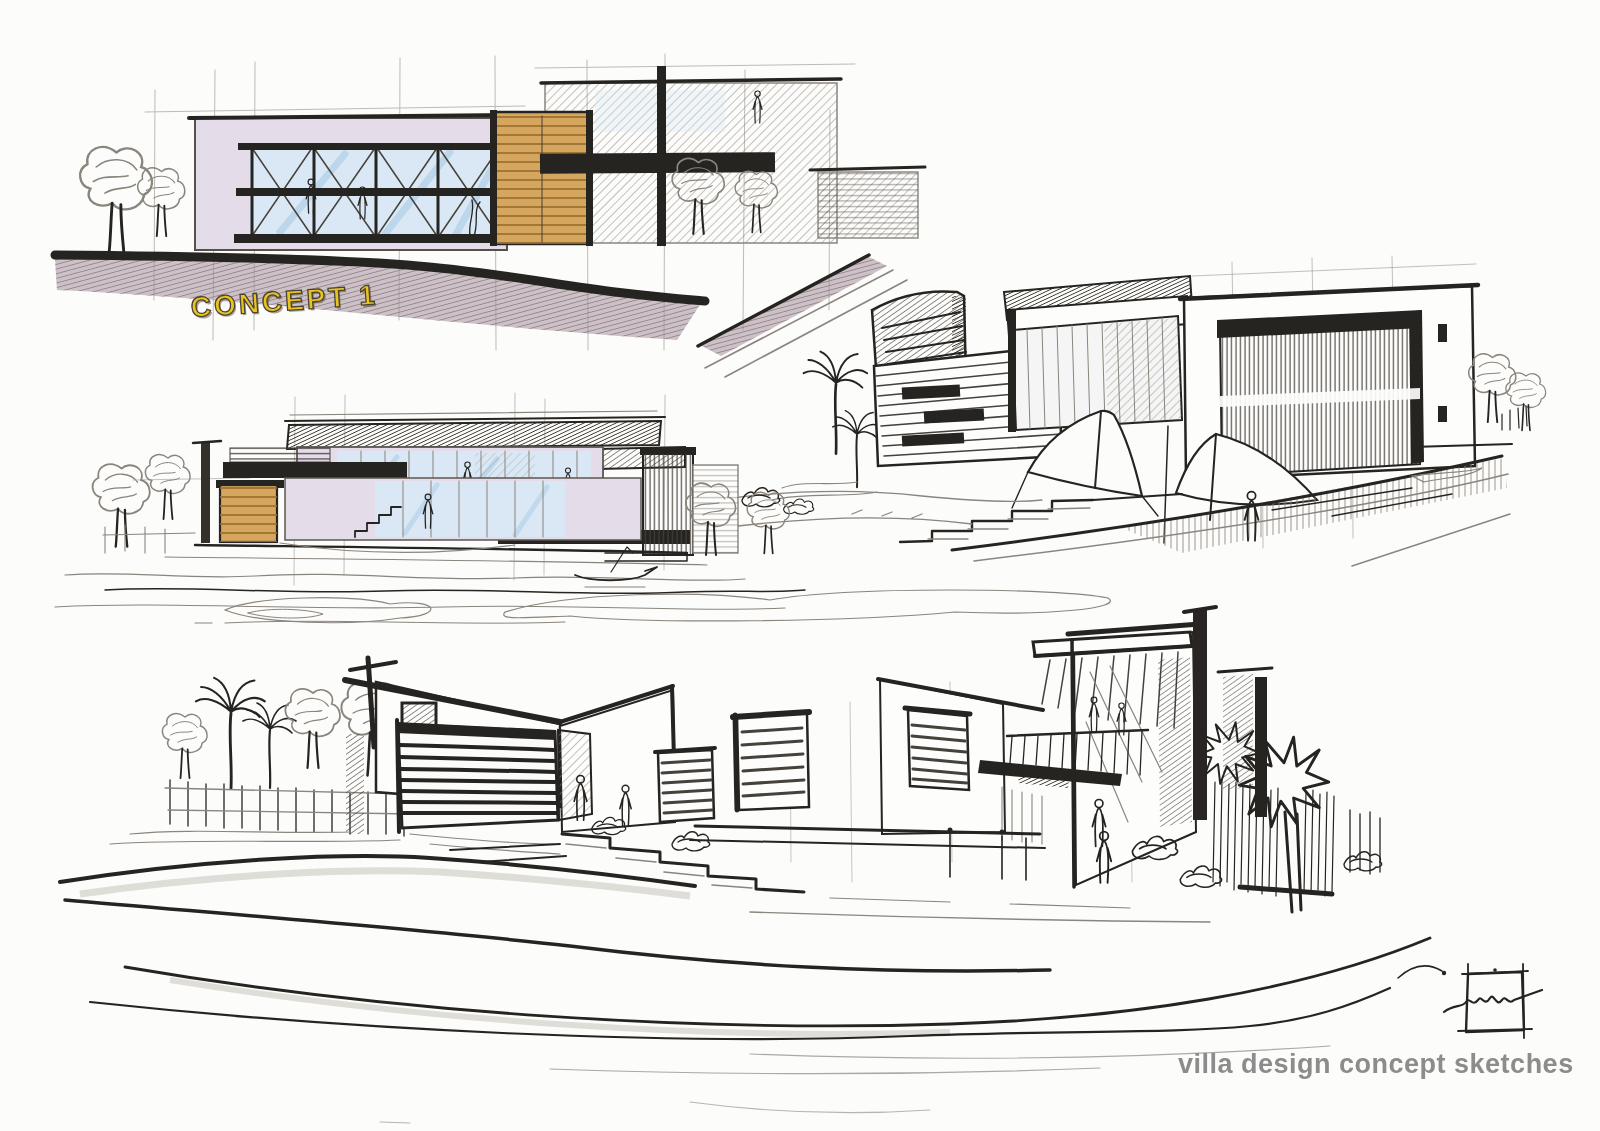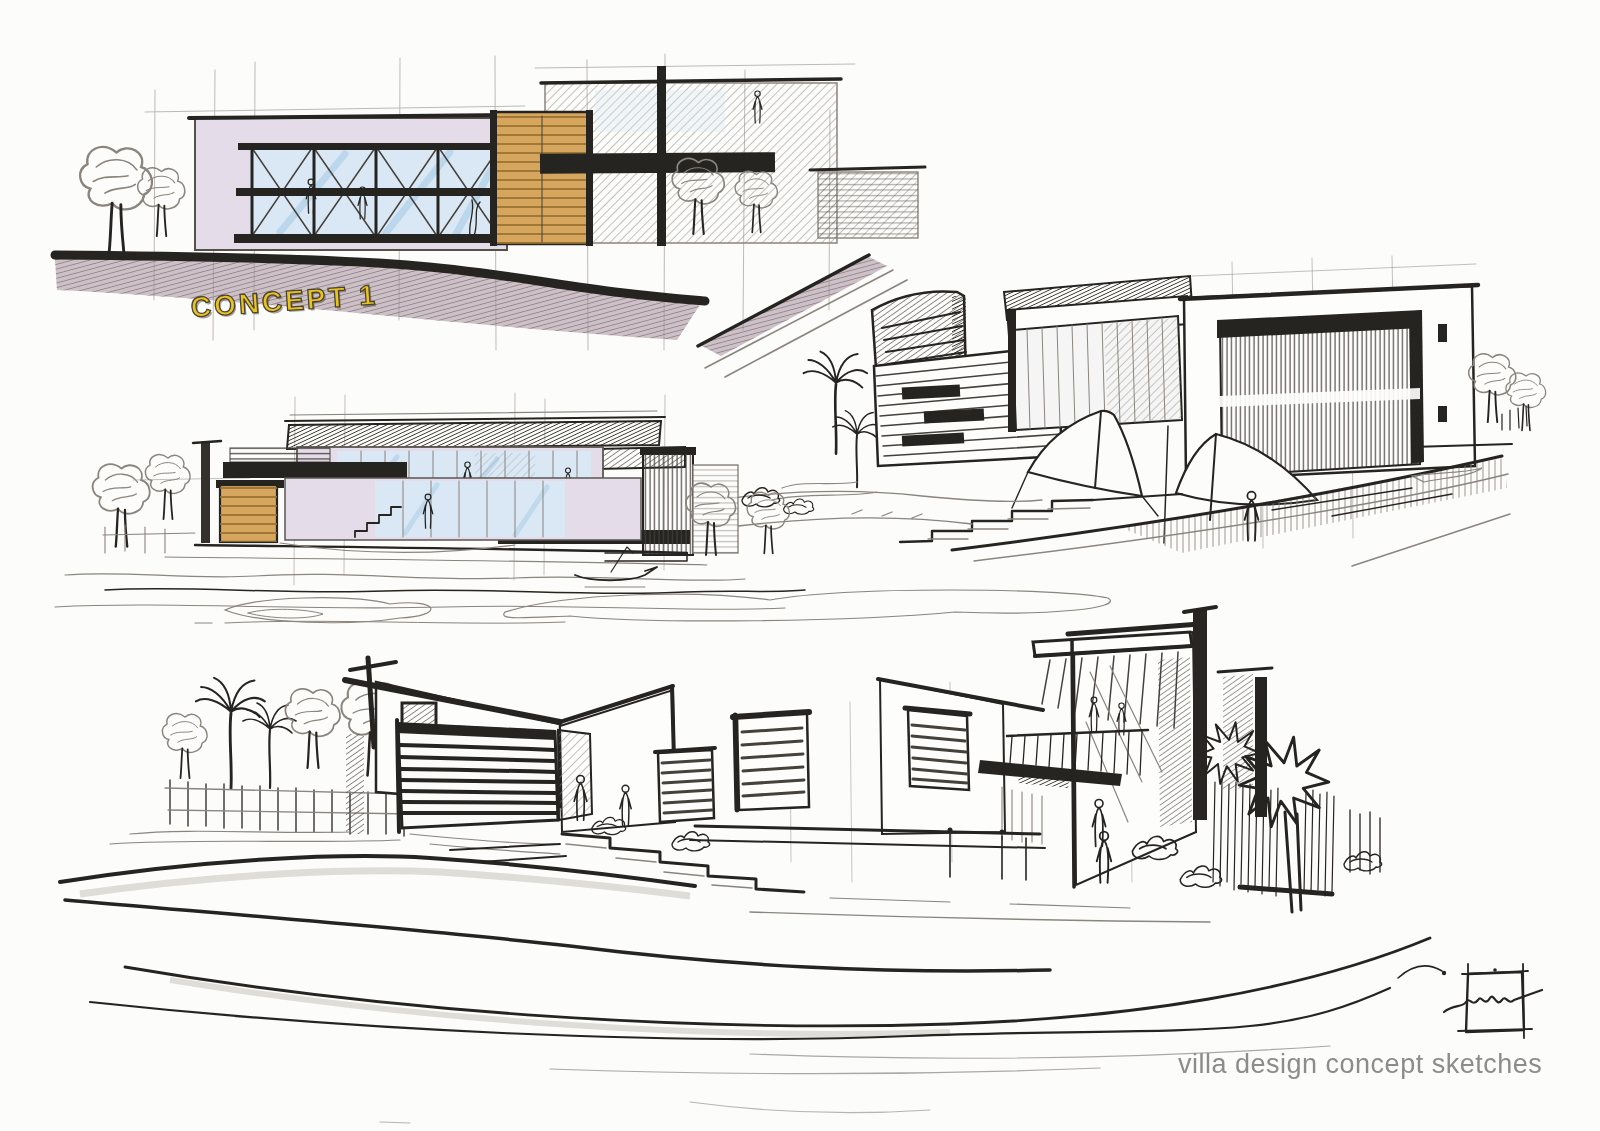--- a/index.html
+++ b/index.html
@@ -28,21 +28,21 @@
     position:absolute;left:192px;top:292px;
     font-size:28px;font-weight:700;letter-spacing:3px;
     color:var(--label-yellow,#e9c41f);
     -webkit-text-stroke:1.3px var(--label-outline,#4a4334);
     text-shadow:1.5px 2px 0 rgba(70,58,30,.45);
     transform:rotate(-4deg);transform-origin:left bottom;
     white-space:nowrap;
   }
   .caption{
     position:absolute;left:1178px;top:1049px;
-    font-size:27px;font-weight:400;letter-spacing:.5px;
+    font-size:27px;font-weight:700;letter-spacing:.5px;
     color:var(--caption-gray,#8c8c8c);white-space:nowrap;
   }
 </style>
 </head>
 <body>
 
 <div class="sheet">
 
   <svg width="0" height="0" style="position:absolute" aria-hidden="true">
     <defs>

